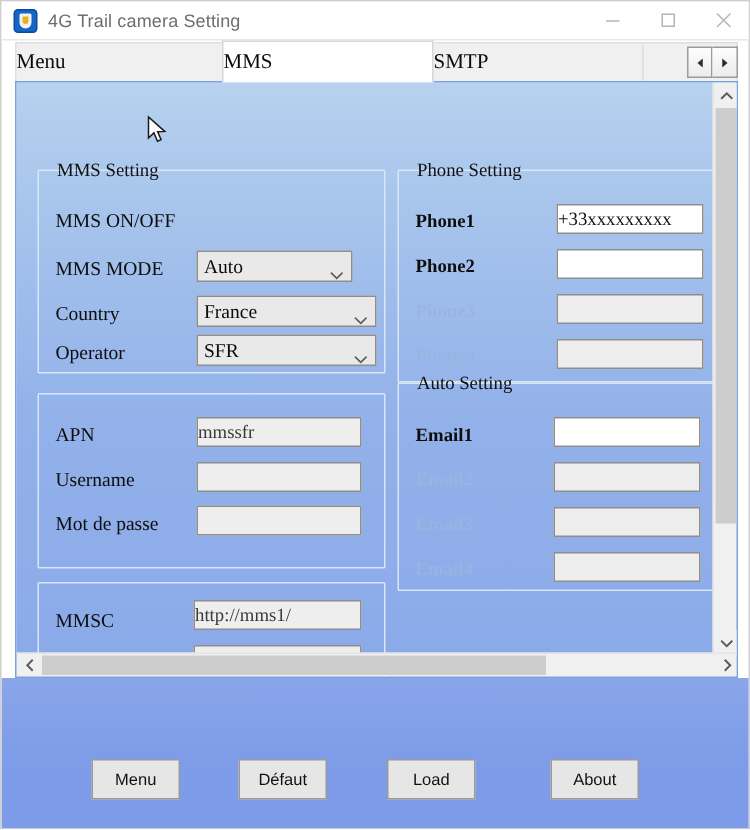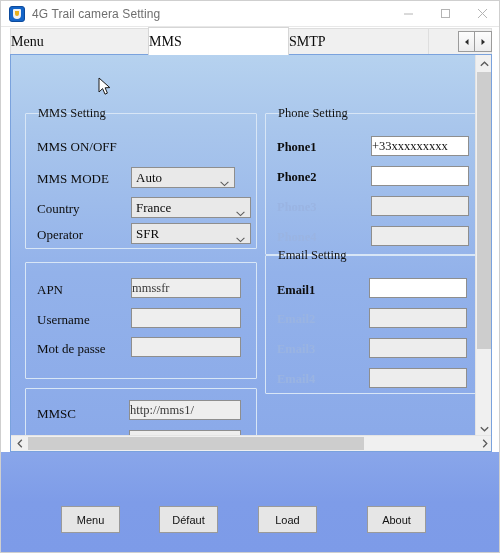--- a/index.html
+++ b/index.html
@@ -442,21 +442,21 @@
       </div>
 
       <div class="row" style="left:266px; top:175px;">
         <span class="lbl bold dim">Phone4</span>
       </div>
       <div class="tbox disabled" style="position:absolute; left:360px; top:171px; width:98px;">
         <span></span>
       </div>
 
       <div class="group g-email">
-        <div class="legend">Email Setting</div>
+        <div class="legend">Auto Setting</div>
       </div>
 
       <div class="row" style="left:266px; top:228px;">
         <span class="lbl bold">Email1</span>
       </div>
       <div class="tbox" style="position:absolute; left:358px; top:223px; width:98px;">
         <span></span>
       </div>
 
       <div class="row" style="left:266px; top:257px;">

